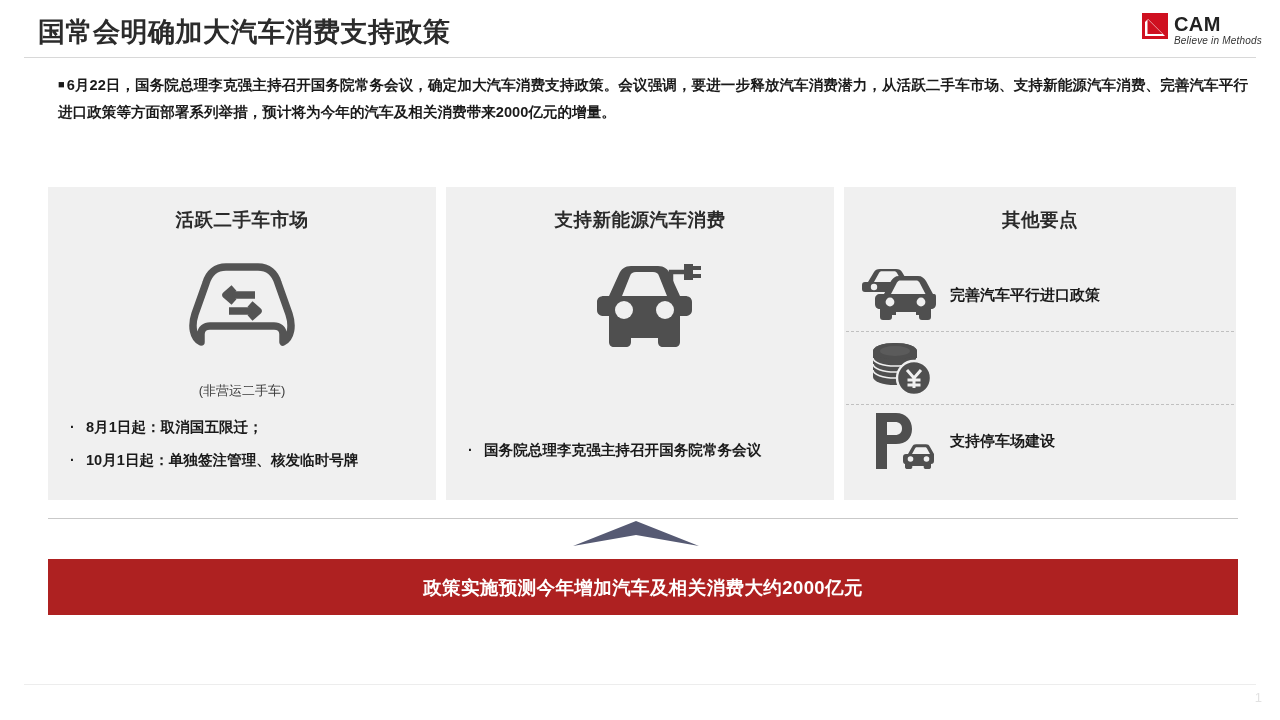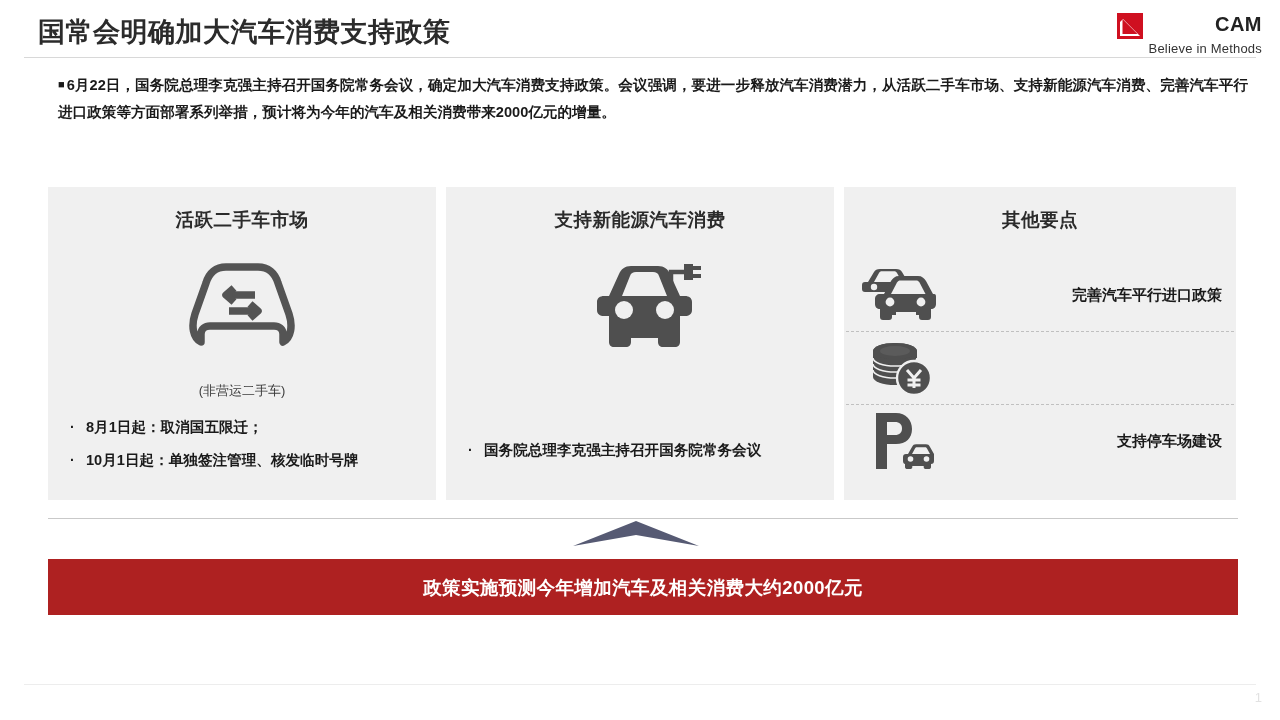--- a/index.html
+++ b/index.html
@@ -17,23 +17,23 @@
     position:absolute; left:38px; top:14px;
     font-size:27px; font-weight:bold; color:#2b2b2b;
     letter-spacing:0.5px; white-space:nowrap;
   }
   .header-rule {
     position:absolute; left:24px; top:57px; width:1232px; height:1px;
     background:#d8d8d8;
   }
   .logo { position:absolute; right:18px; top:13px; display:flex; align-items:flex-start; gap:6px; }
   .logo-mark { width:26px; height:26px; position:relative; flex:none; }
-  .logo-text { display:flex; flex-direction:column; line-height:1; padding-top:1px;align-items:flex-end;}
+  .logo-text { display:flex; flex-direction:column; line-height:1; padding-top:1px;}
   .logo-cam { font-size:20px; font-weight:bold; color:#222; letter-spacing:0.5px; }
-  .logo-tag { font-size:13px; color:#333; letter-spacing:0.2px; margin-top:8px; }
+  .logo-tag { font-size:10px; color:#333; letter-spacing:0.2px; margin-top:2px;font-style:italic; }
 
   
   .summary {
     position:absolute; left:58px; top:72px; width:1190px;
     font-size:14.6px; font-weight:bold; color:#1a1a1a; line-height:1.85;
     text-align:justify;
   }
   .summary .sq { font-size:11px; vertical-align:2px; margin-right:2px; }
 
   
@@ -53,21 +53,21 @@
   .bullets { position:absolute; left:22px; right:16px; bottom:28px; }
   .bullet { display:flex; align-items:flex-start; font-size:14.6px; font-weight:bold;
             color:#1a1a1a; line-height:1.5; margin-bottom:11px; }
   .bullet:last-child { margin-bottom:0; }
   .bullet .dot { width:16px; flex:none; text-align:left; font-size:14px; }
   .p2 .bullets { bottom:38px; }
 
   
   .rows { position:absolute; left:0; top:72px; right:0; }
   .row { height:72px; display:flex; align-items:center; padding:0 14px; position:relative; }
-  .row-text { font-size:15px; font-weight:bold; color:#1a1a1a; flex:1; text-align:right; }
+  .row-text { font-size:15px; font-weight:bold; color:#1a1a1a; flex:1; text-align:left; }
   .row.icon-left .row-icon { order:0; margin-right:4px; }
   .row.icon-right { flex-direction:row; }
   .row-divider { height:0; border-top:1px dashed #c0c0c0; margin:0 2px; }
 
   
   .mid-rule { position:absolute; left:48px; top:518px; width:1190px; height:1px; background:#c9c9c9; }
   .arrow { position:absolute; left:573px; top:521px; width:126px; height:25px; }
   .banner {
     position:absolute; left:48px; top:559px; width:1190px; height:56px;
     background:#ae2121; display:flex; align-items:center; justify-content:center;

